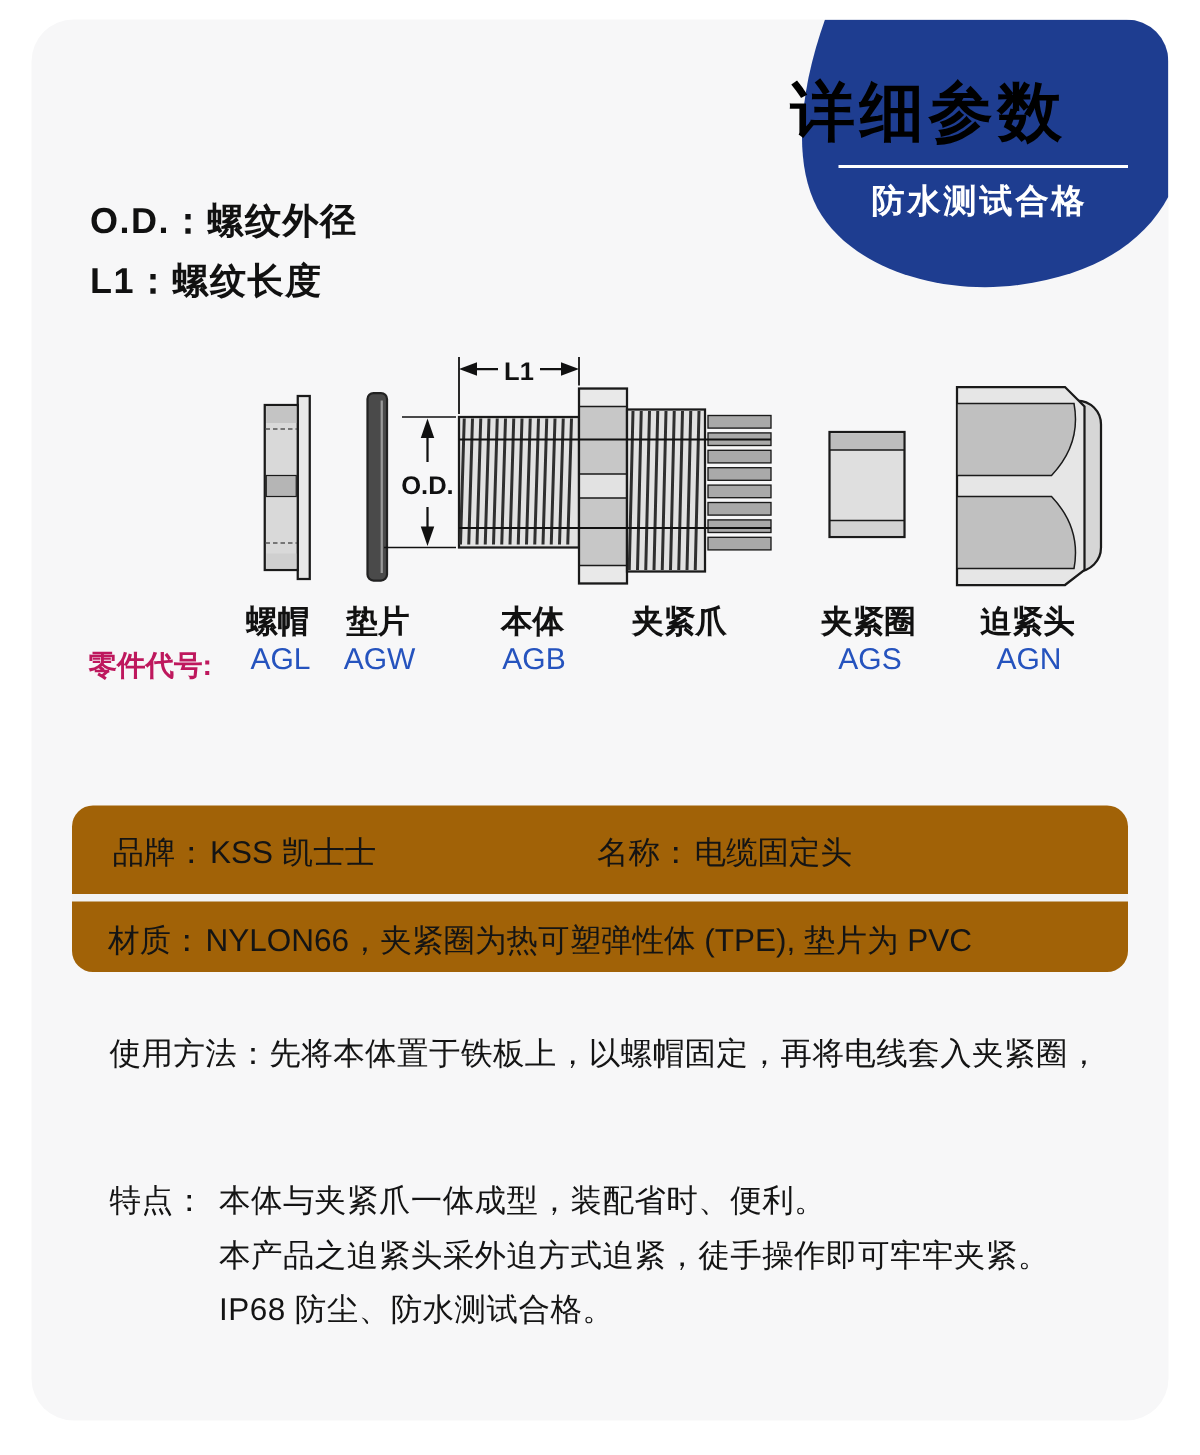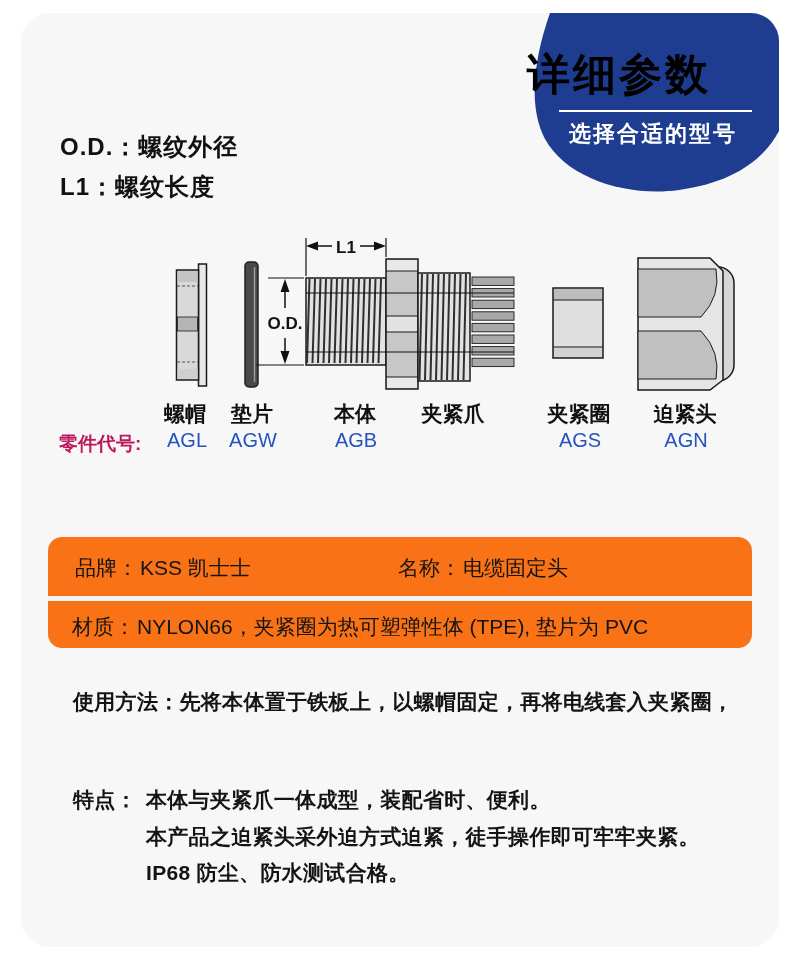--- a/index.html
+++ b/index.html
@@ -9,37 +9,37 @@
   .banner-title{position:absolute;left:506px;top:33px;width:252px;text-align:left;color:#000000;font-size:43px;font-weight:800;letter-spacing:3px;}
   .banner-line{position:absolute;left:538px;top:97px;width:193px;height:2px;background:#fff;}
   .banner-sub{position:absolute;left:506px;top:106px;width:252px;text-align:center;color:#fff;font-size:22px;font-weight:700;letter-spacing:2px;}
   .legend{position:absolute;left:39px;color:#111;font-size:24px;font-weight:700;letter-spacing:1px;}
   .legend.od{top:118px;}
   .legend.l1{top:158px;}
   .diagram{position:absolute;left:119px;top:217px;width:660px;height:165px;}
   .plabel{position:absolute;top:387px;width:90px;text-align:center;font-size:21px;font-weight:700;color:#111;}
   .pcode{position:absolute;top:416px;width:90px;text-align:center;font-size:20px;font-weight:500;color:#2553be;}
   .pcode-caption{position:absolute;left:38px;top:418px;font-size:19px;font-weight:700;color:#be185d;}
-  .spec-card{position:absolute;left:27px;top:524px;width:704px;height:111px;background:#f97316;border-radius:14px;}
+  .spec-card{position:absolute;left:27px;top:524px;width:704px;height:111px;background:#a16207;border-radius:14px;}
   .spec-divider{position:absolute;left:0;top:59px;width:704px;height:5px;background:#f2f3f4;}
   .spec-line{position:absolute;font-size:21px;color:#141414;white-space:nowrap;}
   .spec-line .lbl{margin-right:2px;}
-  .bodytext{position:absolute;font-size:21px;color:#141414;white-space:nowrap;letter-spacing:0.3px;font-weight:bold;}
+  .bodytext{position:absolute;font-size:21px;color:#141414;white-space:nowrap;letter-spacing:0.3px;}
 </style>
 </head>
 <body>
 
 <div class="panel">
 
   <svg class="blob" viewBox="0 0 252 196" aria-hidden="true">
     <path d="M23 0 C8 42 0 92 18 126 C40 166 100 184 152 177 C204 170 236 148 252 118 L252 0 Z" fill="#1e3d90"></path>
   </svg>
   <div class="banner-title">详细参数</div>
   <div class="banner-line"></div>
-  <div class="banner-sub">选择合适的型号</div>
+  <div class="banner-sub">防水测试合格</div>
 
   <div class="legend od">O.D.：螺纹外径</div>
   <div class="legend l1">L1：螺纹长度</div>
 
   <svg class="diagram" viewBox="140 230 660 165">
 
     <g>
       <rect x="198.5" y="264" width="8" height="122" fill="#e8e8e8" stroke="#1a1a1a" stroke-width="1.5"></rect>
       <rect x="176.5" y="270" width="22" height="110" fill="#d9d9d9" stroke="#1a1a1a" stroke-width="1.5"></rect>
       <rect x="177.5" y="271" width="20" height="11" fill="#c4c4c4"></rect>

